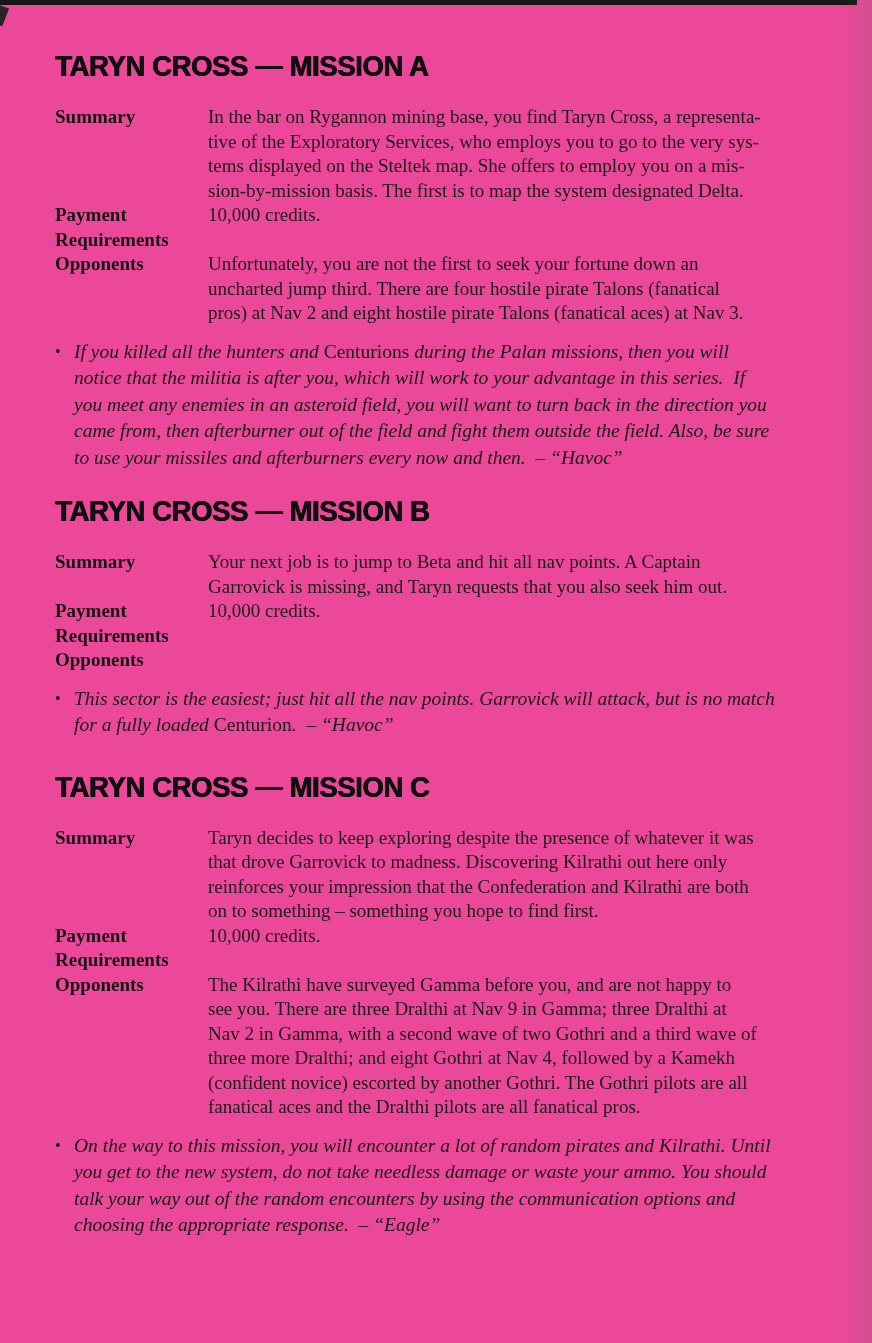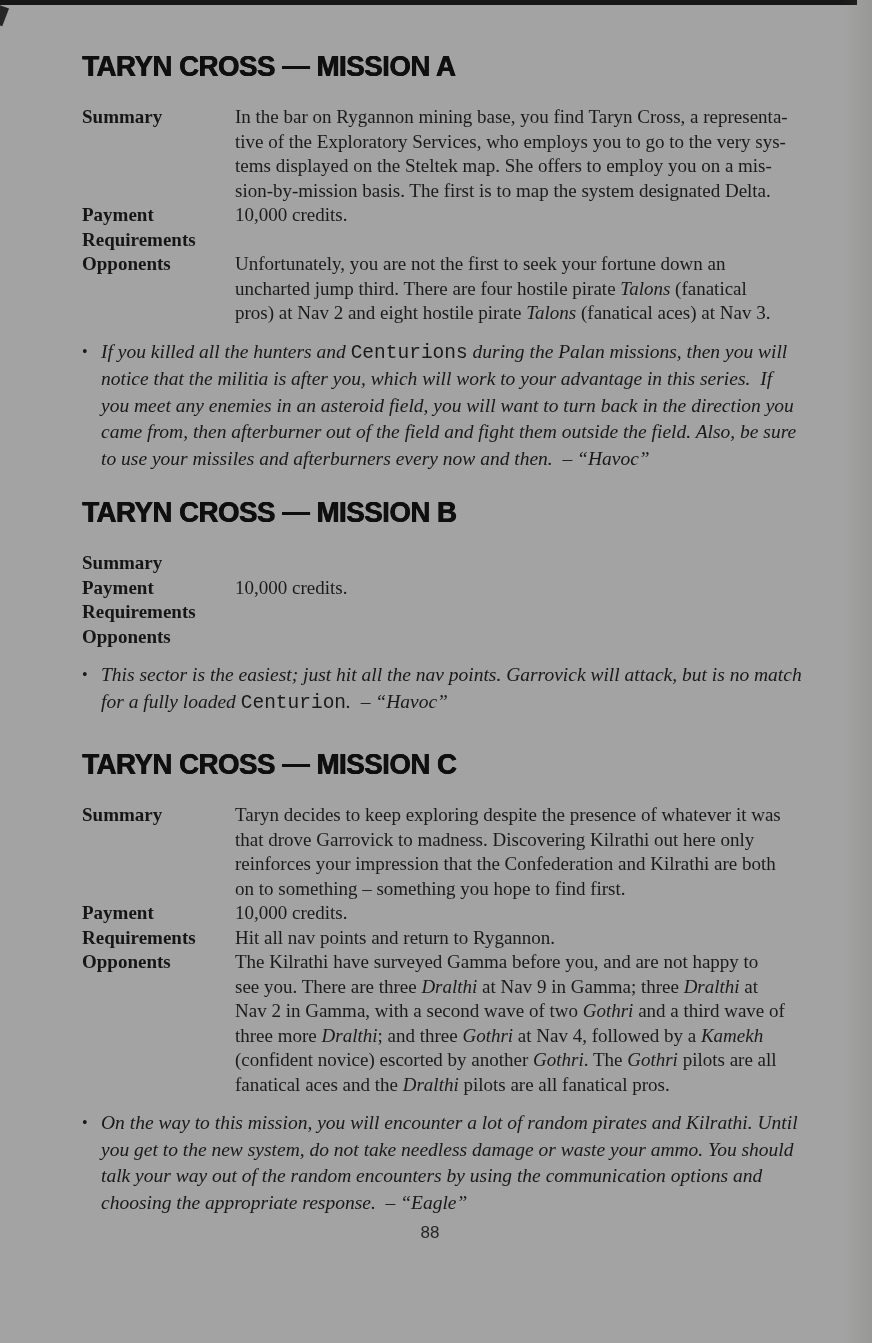--- a/index.html
+++ b/index.html
@@ -2,24 +2,23 @@
 <html><head>
 <meta charset="utf-8">
 <style>
   * { margin:0; padding:0; box-sizing:border-box; }
   html, body { background:#e9e9e6; font-family:"Liberation Serif", serif; }
 
   .scan-page{
     position:relative;
     width:872px; height:1343px;
     margin:0 auto;
-    background:#a3a3a3;
+    background:#ec4899;
     overflow:hidden;
     color:#1b1b1b;
-    padding-left:27px;
   }
   
   .top-bar{
     position:absolute; top:0; left:0;
     width:857px; height:5px;
     background:#171717;
   }
   .corner-artifact{
     position:absolute; top:6px; left:-5px;
     width:11px; height:19px;
@@ -69,22 +68,22 @@
     color:#191919;
   }
   .bullet{
     flex:none; width:19px;
     font-style:normal;
     font-size:16px;
     line-height:26.5px;
   }
   .note-text{ white-space:pre-wrap; }
 
-  .seg-italic{ font-style:italic; }
-  .seg-upright{ font-style:normal;font-family:Liberation Mono, monospace; }
+  .seg-italic{ }
+  .seg-upright{ font-style:normal; }
 
   .page-number{
     margin-top:7px;
     text-align:center;
     transform:translateX(-22px);
     font-family:"Liberation Sans", sans-serif;
     font-size:17px;
     line-height:19px;
     color:#262626;
   }
@@ -130,20 +129,22 @@
 came from, then afterburner out of the field and fight them outside the field. Also, be sure
 to use your missiles and afterburners every now and then.  – “Havoc”</span></div>
       </div>
     </section>
 
     <section id="mission-b">
       <h1 class="mission-title">TARYN CROSS — MISSION B</h1>
       <div class="fields">
         <div class="field">
           <div class="field-label">Summary</div>
+          <div class="field-value"><span>Your next job is to jump to Beta and hit all nav points. A Captain
+Garrovick is missing, and Taryn requests that you also seek him out.</span></div>
         </div>
         <div class="field">
           <div class="field-label">Payment</div>
           <div class="field-value"><span>10,000 credits.</span></div>
         </div>
         <div class="field">
           <div class="field-label">Requirements</div>
         </div>
         <div class="field">
           <div class="field-label">Opponents</div>
@@ -165,38 +166,36 @@
 that drove Garrovick to madness. Discovering Kilrathi out here only
 reinforces your impression that the Confederation and Kilrathi are both
 on to something – something you hope to find first.</span></div>
         </div>
         <div class="field">
           <div class="field-label">Payment</div>
           <div class="field-value"><span>10,000 credits.</span></div>
         </div>
         <div class="field">
           <div class="field-label">Requirements</div>
-          <div class="field-value"><span>Hit all nav points and return to Rygannon.</span></div>
         </div>
         <div class="field">
           <div class="field-label">Opponents</div>
           <div class="field-value"><span>The Kilrathi have surveyed Gamma before you, and are not happy to
 see you. There are three </span><span class="seg-italic">Dralthi</span><span> at Nav 9 in Gamma; three </span><span class="seg-italic">Dralthi</span><span> at
 Nav 2 in Gamma, with a second wave of two </span><span class="seg-italic">Gothri</span><span> and a third wave of
-three more </span><span class="seg-italic">Dralthi</span><span>; and three </span><span class="seg-italic">Gothri</span><span> at Nav 4, followed by a </span><span class="seg-italic">Kamekh</span><span>
+three more </span><span class="seg-italic">Dralthi</span><span>; and eight </span><span class="seg-italic">Gothri</span><span> at Nav 4, followed by a </span><span class="seg-italic">Kamekh</span><span>
 (confident novice) escorted by another </span><span class="seg-italic">Gothri</span><span>. The </span><span class="seg-italic">Gothri</span><span> pilots are all
 fanatical aces and the </span><span class="seg-italic">Dralthi</span><span> pilots are all fanatical pros.</span></div>
         </div>
       </div>
       <div class="note">
         <span class="bullet">•</span>
         <div class="note-text"><span>On the way to this mission, you will encounter a lot of random pirates and Kilrathi. Until
 you get to the new system, do not take needless damage or waste your ammo. You should
 talk your way out of the random encounters by using the communication options and
 choosing the appropriate response.  – “Eagle”</span></div>
       </div>
     </section>
 
-    <div class="page-number">88</div>
   </div>
 
   <div class="edge-shade"></div>
 </div>
 
 </body></html>

